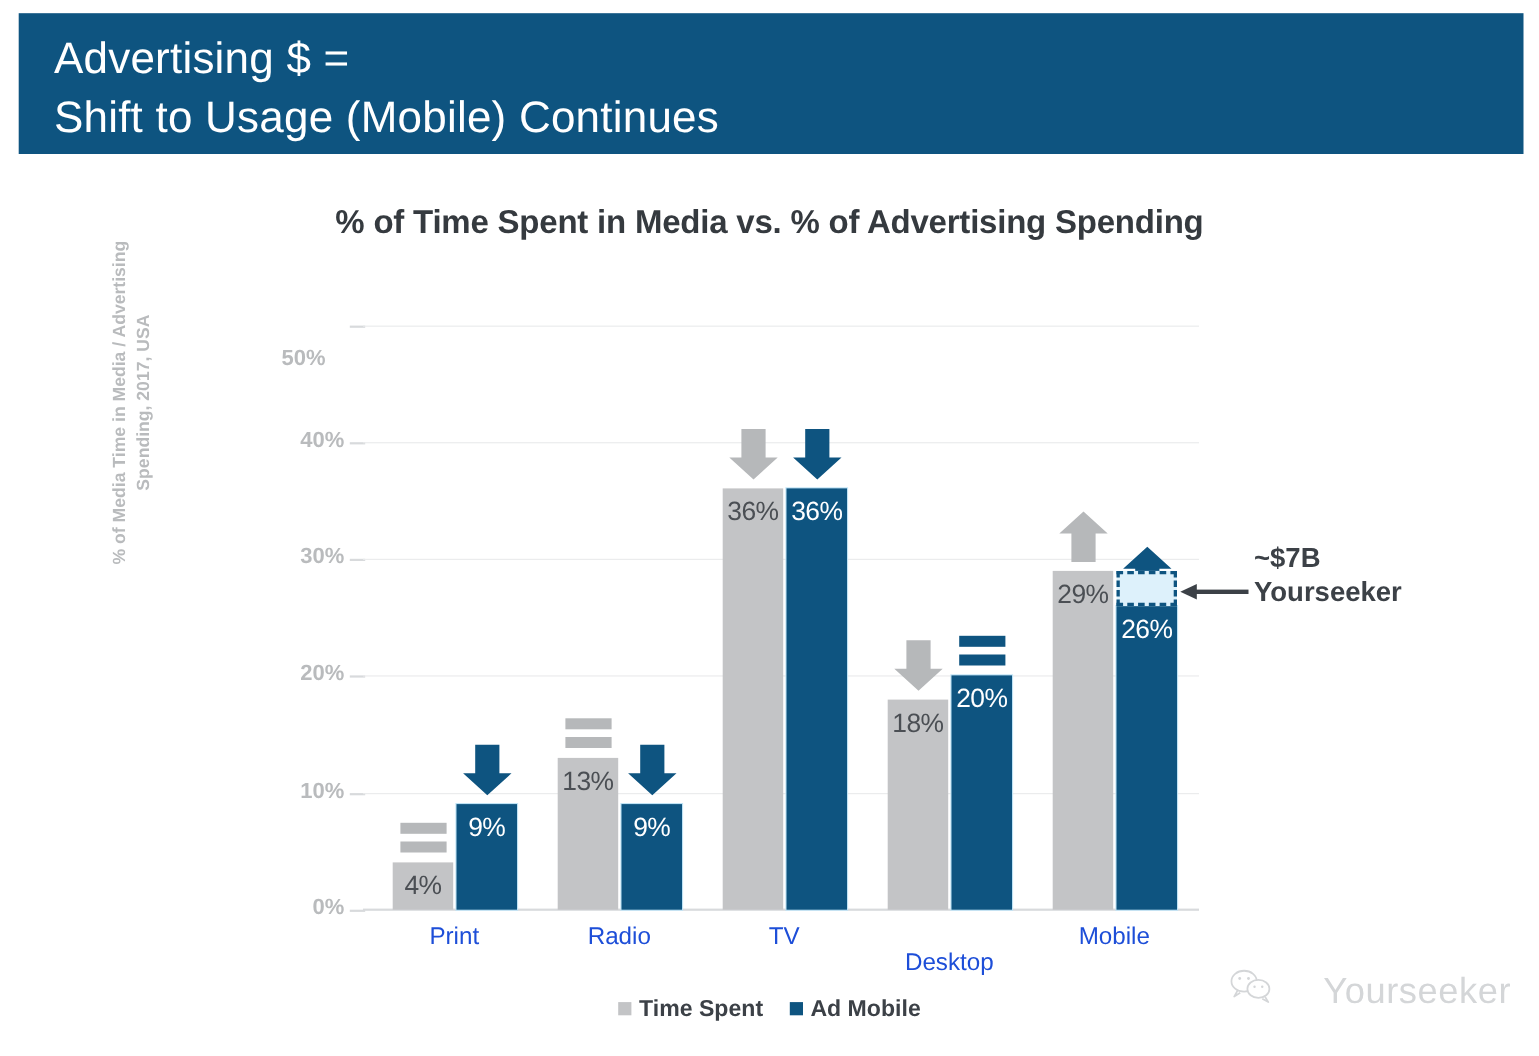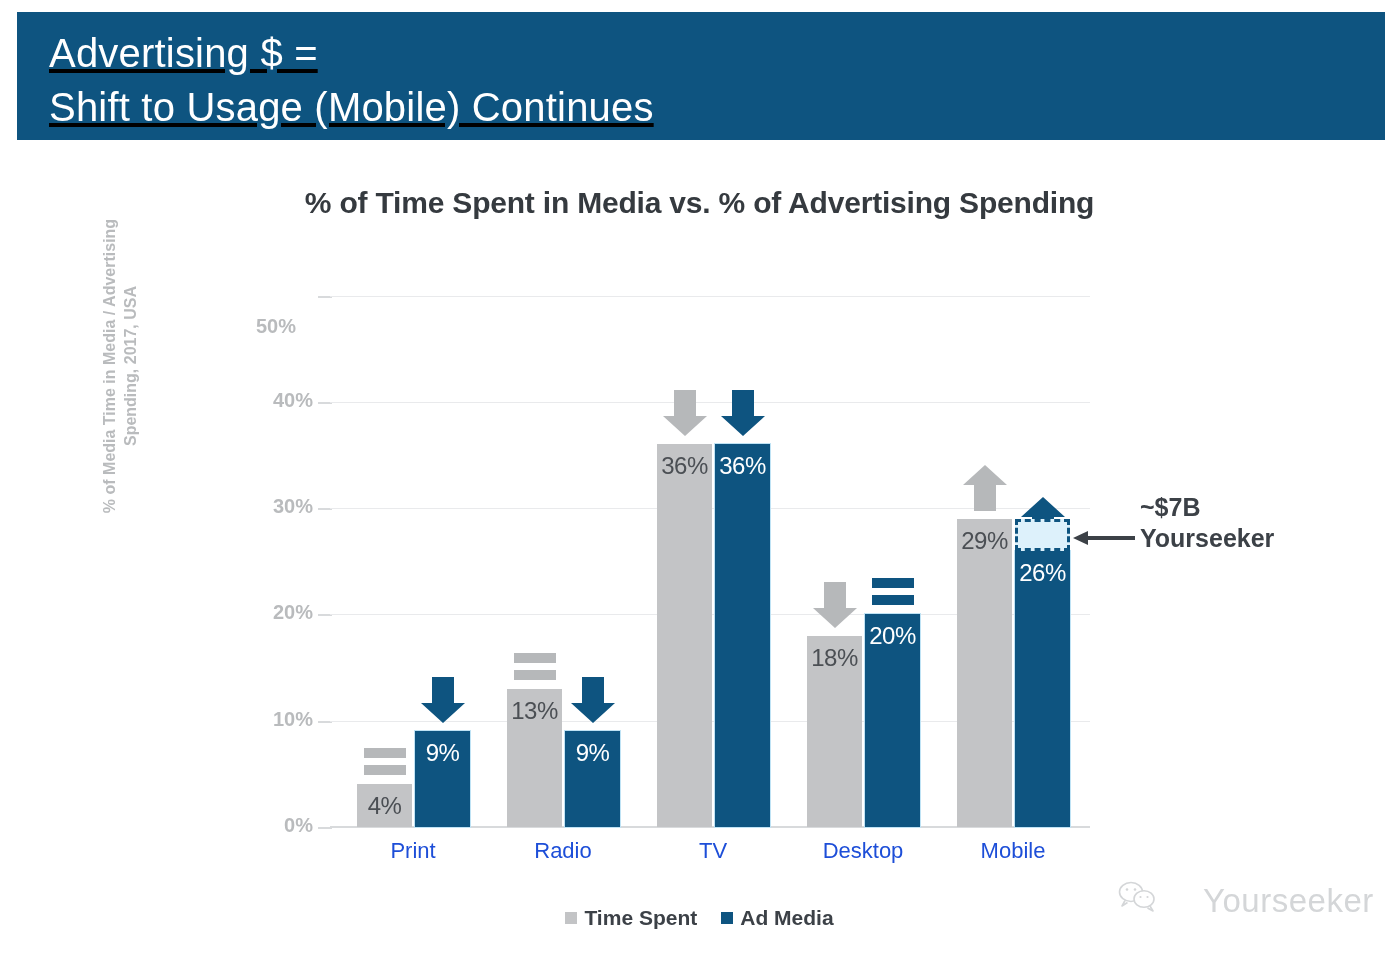--- a/index.html
+++ b/index.html
@@ -18,21 +18,20 @@
   
   #header-banner {
     position: absolute;
     left: 17px;
     top: 12px;
     width: 1368px;
     height: 128px;
     background: #0e5480;
     box-sizing: border-box;
     padding: 14px 0 0 32px;
-    text-decoration: underline;
   }
   #header-banner .hline {
     color: #ffffff;
     font-size: 40px;
     line-height: 54px;
     font-weight: 400;
     letter-spacing: 0.2px;
     white-space: nowrap;
   }
 
@@ -315,21 +314,21 @@
         <div class="bar-label label-gray" style="left: 0px; top: 643.66px;">18%</div>
         <div class="indicator" style="left: 4.5px; height: 50px; top: 579.66px;"><svg width="46" height="50" viewBox="0 0 46 50">
             <path d="M23 48 L1 28 L12 28 L12 2 L34 2 L34 28 L45 28 Z" fill="#b6b8ba"></path>
           </svg></div>
         <div class="bar bar-blue" style="top: 614.4px; height: 212.6px;"></div>
         <div class="bar-label label-blue" style="left: 58px; top: 622.4px;">20%</div>
         <div class="indicator" style="left: 62.5px; height: 28px; top: 578.4px;">
           <div class="eq-bar eq-blue" style="top: 0px;"></div>
           <div class="eq-bar eq-blue" style="top: 17px;"></div>
         </div>
-        <div class="cat-label" style="left: -4px;">Desktop</div>
+        <div class="cat-label" style="left: -4px; margin-top: 24px;">Desktop</div>
       </div>
       <div class="group" style="left: 957px; top: 0px;">
         <div class="bar bar-gray" style="top: 518.73px; height: 308.27px;"></div>
         <div class="bar-label label-gray" style="left: 0px; top: 526.73px;">29%</div>
         <div class="indicator" style="left: 4.5px; height: 50px; top: 462.73px;"><svg width="46" height="50" viewBox="0 0 46 50">
             <path d="M23 2 L45 22 L34 22 L34 48 L12 48 L12 22 L1 22 Z" fill="#b6b8ba"></path>
           </svg></div>
         <div class="bar bar-blue" style="top: 550.62px; height: 276.38px;"></div>
         <div class="bar-label label-blue" style="left: 58px; top: 558.62px;">26%</div>
         <div class="indicator" style="left: 62.5px; height: 50px; top: 494.62px;"><svg width="46" height="50" viewBox="0 0 46 50">
@@ -343,21 +342,21 @@
   <div id="annot-arrow">
     <div class="shaft"></div>
     <div class="head"></div>
   </div>
   <div id="annot-text">
     <div>~$7B</div>
     <div>Yourseeker</div>
   </div>
 </div>
 
-<div id="legend"><span class="legend-item"><span class="legend-swatch" style="background: rgb(195, 196, 198);"></span><span>Time Spent</span></span><span class="legend-item"><span class="legend-swatch" style="background: rgb(14, 84, 128);"></span><span>Ad Media</span></span></div>
+<div id="legend"><span class="legend-item"><span class="legend-swatch" style="background: rgb(195, 196, 198);"></span><span>Time Spent</span></span><span class="legend-item"><span class="legend-swatch" style="background: rgb(14, 84, 128);"></span><span>Ad Mobile</span></span></div>
 
 <div id="watermark">
   <span>
     <svg width="40" height="34" viewBox="0 0 40 34" fill="none" stroke="#d4d6d8" stroke-width="1.6">
       <ellipse cx="13" cy="12" rx="11.5" ry="9.5"></ellipse>
       <path d="M7 20.5 L4 26 L9.5 22.5" stroke-linejoin="round" fill="none"></path>
       <circle cx="9" cy="9.5" r="1.3" fill="#d4d6d8" stroke="none"></circle>
       <circle cx="17" cy="9.5" r="1.3" fill="#d4d6d8" stroke="none"></circle>
       <ellipse cx="26" cy="19" rx="10" ry="8.2" fill="#ffffff"></ellipse>
       <path d="M32 26 L35 31 L29.5 28" stroke-linejoin="round" fill="none"></path>

